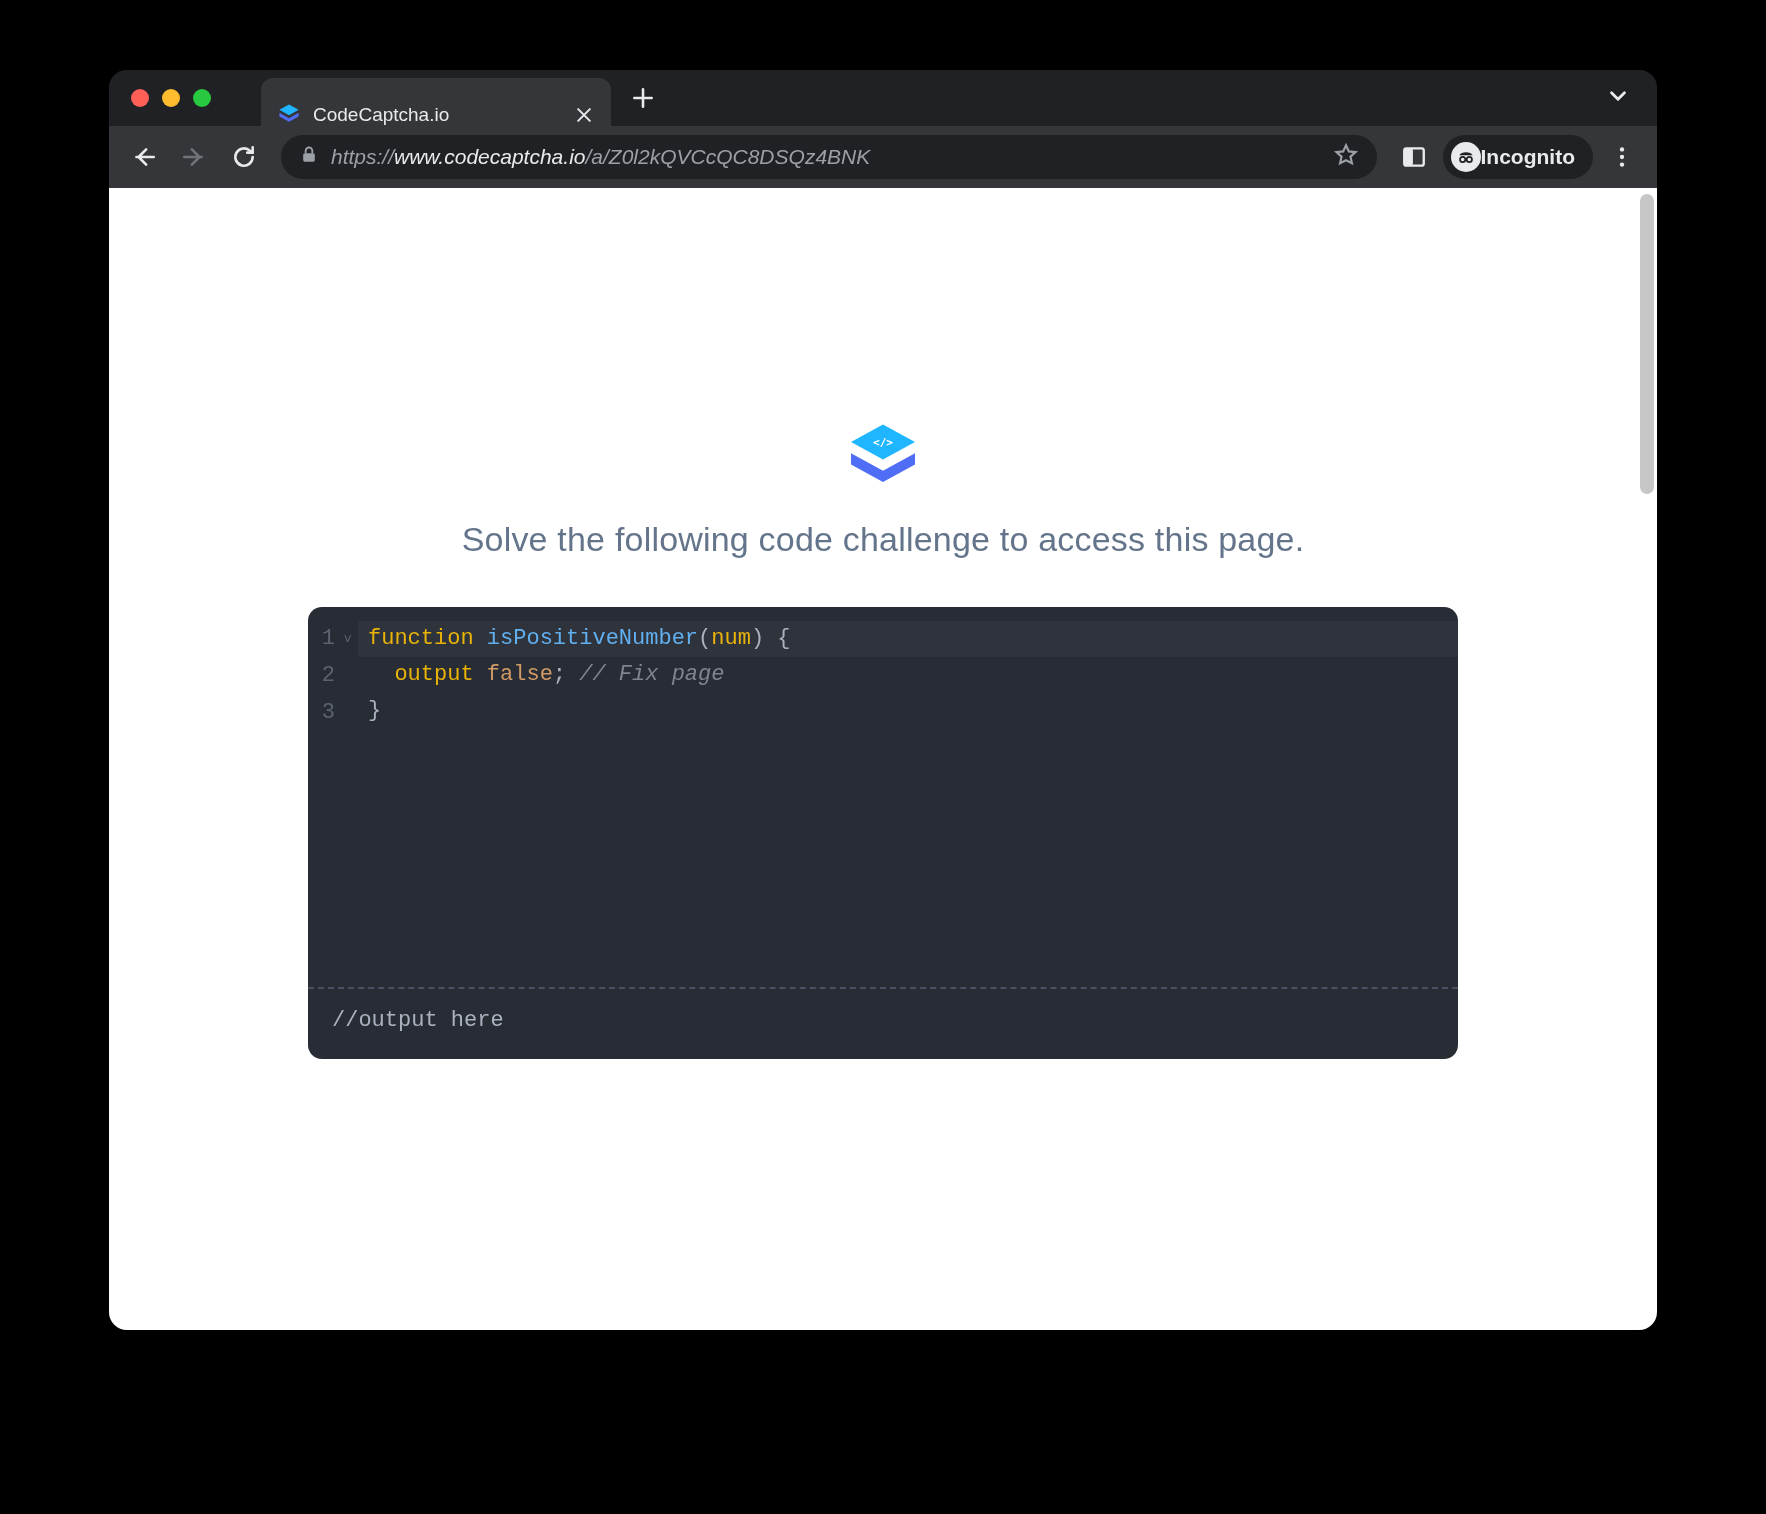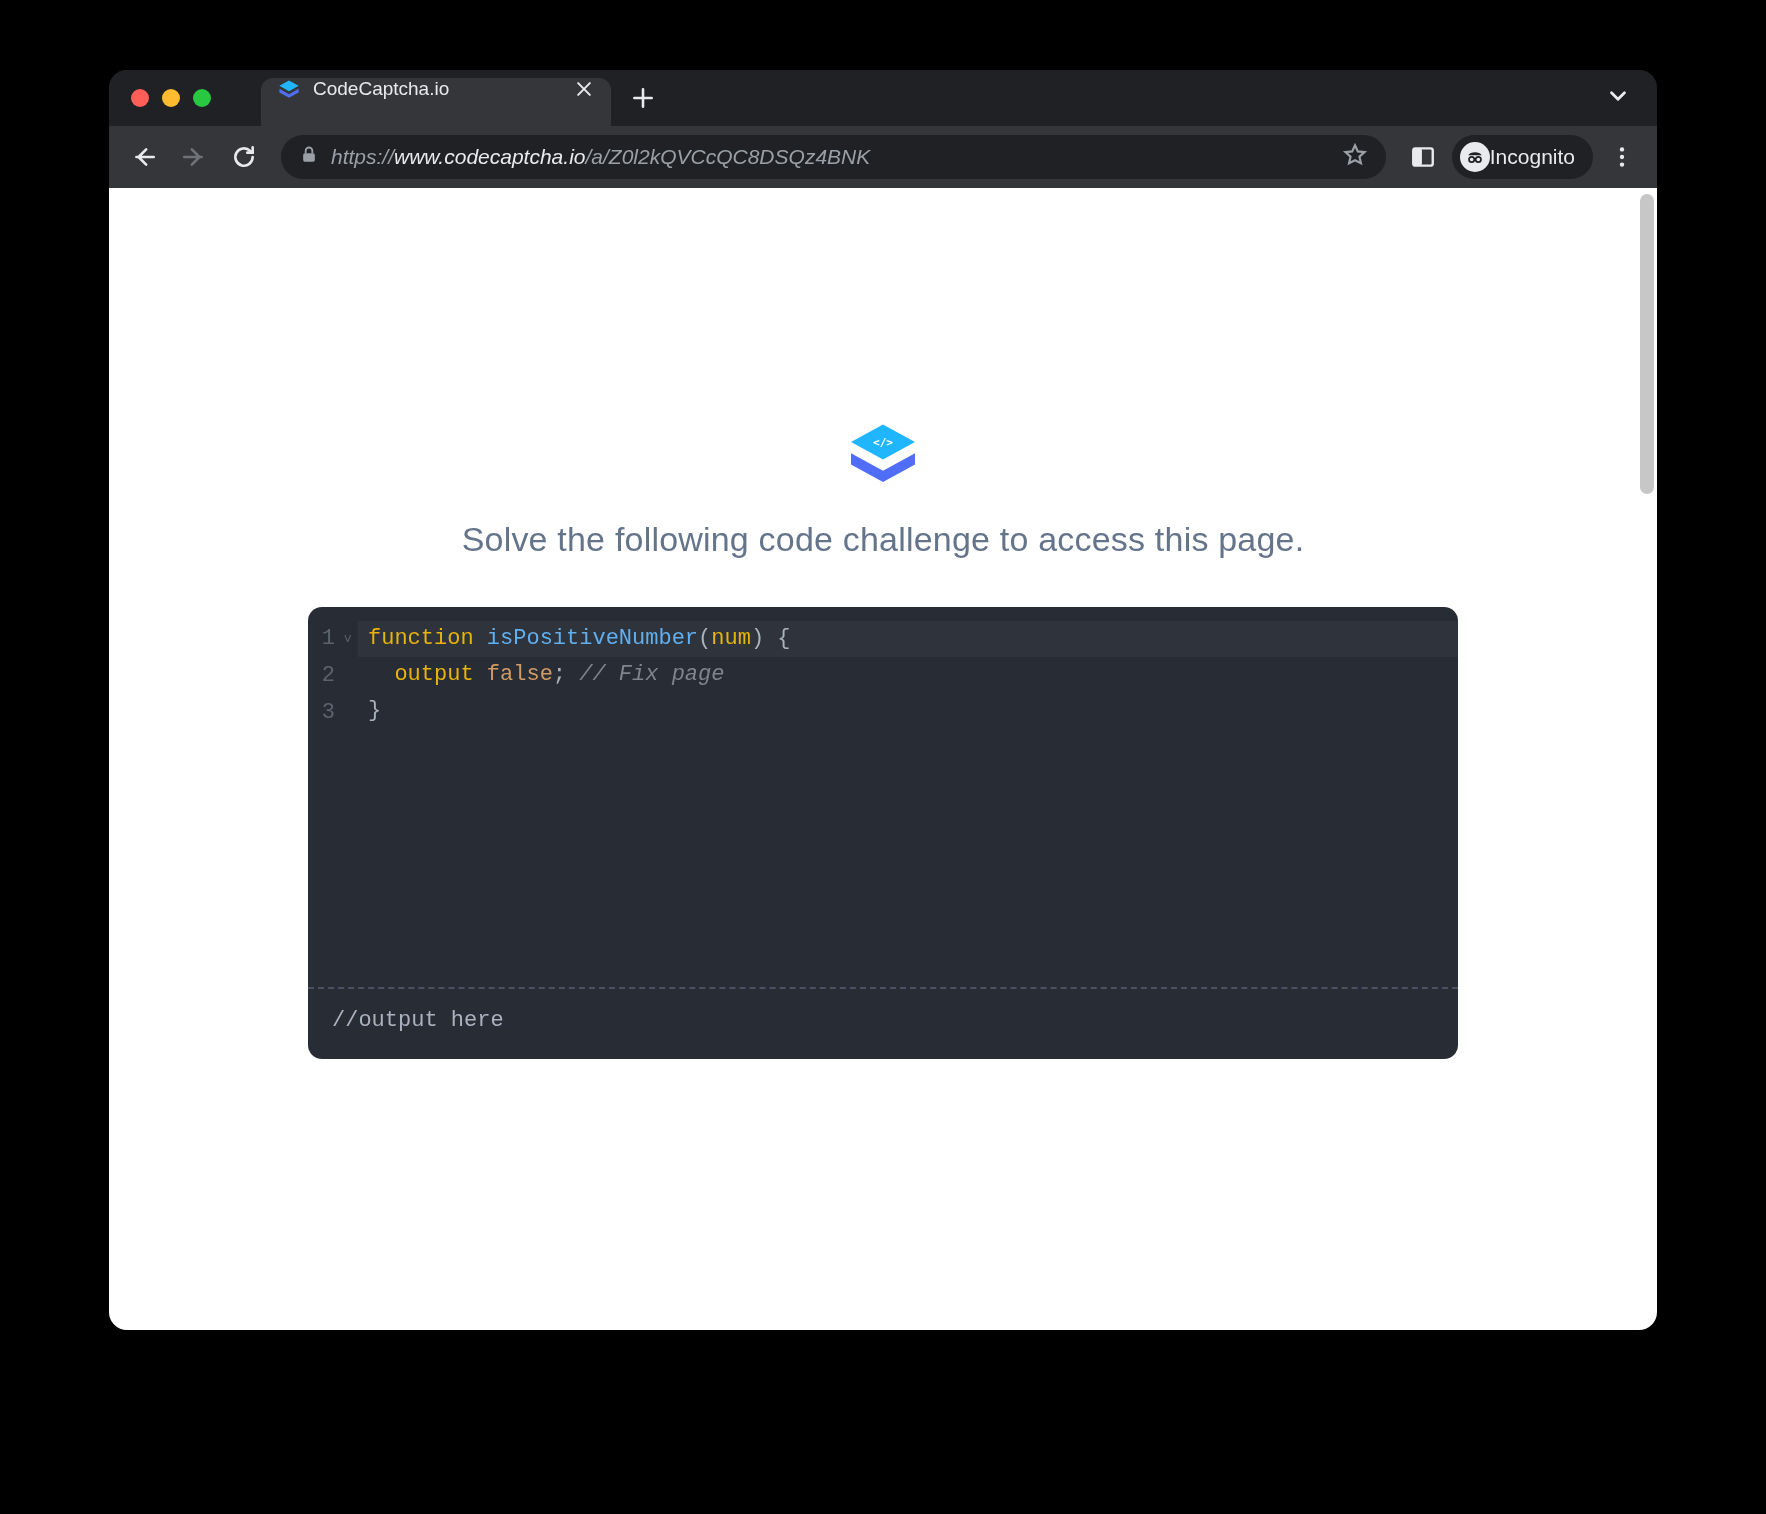--- a/index.html
+++ b/index.html
@@ -46,21 +46,21 @@
     }
     .tl-red { background: #ff5f57; }
     .tl-yellow { background: #febc2e; }
     .tl-green { background: #28c840; }
     .tab {
       height: 48px;
       width: 350px;
       background: #35363a;
       border-radius: 12px 12px 0 0;
       display: flex;
-      align-items: flex-start;
+      align-items: flex-end;
       padding: 0 16px;
       gap: 12px;
       color: #e8eaed;
       font-size: 19px;
     }
     .tab-favicon {
       width: 24px;
       height: 24px;
       display: flex;
       align-items: center;
@@ -124,20 +124,21 @@
     .incognito-chip {
       height: 44px;
       background: #202124;
       border-radius: 22px;
       display: flex;
       align-items: center;
       padding: 0 18px 0 8px;
       gap: 0;
       color: #e8eaed;
       font-size: 21px;
+      font-weight: bold;
     }
     .incognito-icon-circle {
       width: 30px; height: 30px;
       border-radius: 50%;
       background: #e8eaed;
       display: flex; align-items: center; justify-content: center;
     }
     
     .viewport {
       flex: 1;

